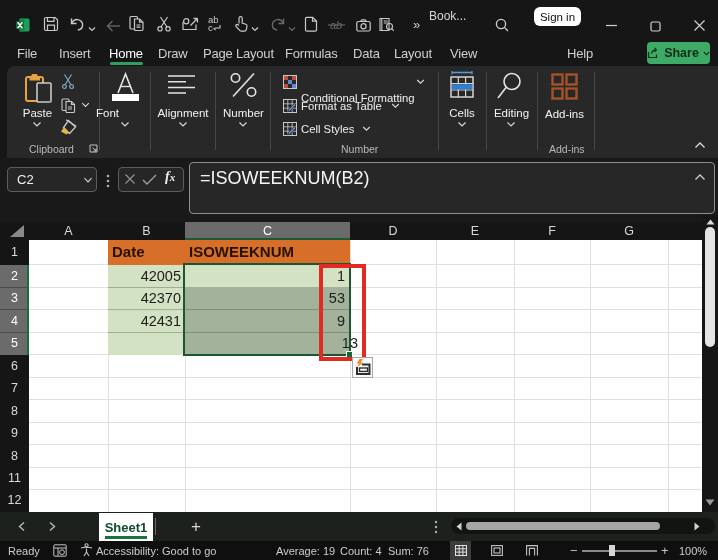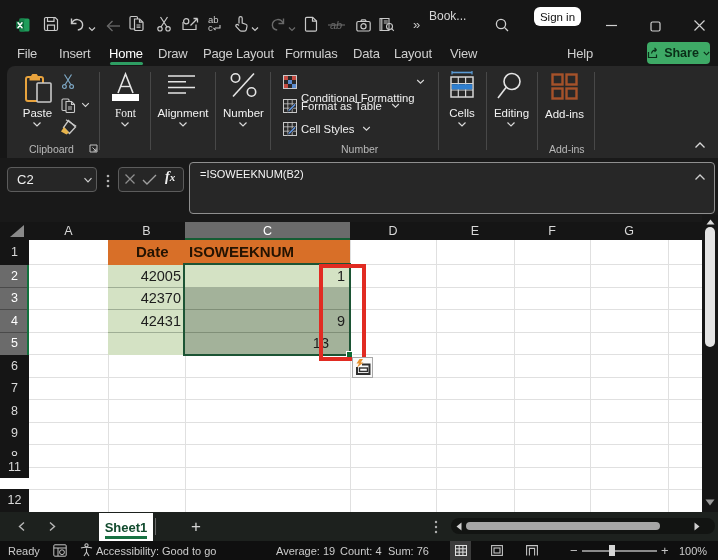--- a/index.html
+++ b/index.html
@@ -28,21 +28,21 @@
   .rsep { position:absolute; top:72px; width:1px; height:78px; background:#484848; }
   .rbiglabel { position:absolute; color:#f2f2f2; font-size:11.5px; text-align:center; }
   .rchev { position:absolute; color:#d9d9d9; }
   .rgrouplabel { position:absolute; color:#b8b8b8; font-size:10.5px; }
   .styrow { position:absolute; color:#f0f0f0; font-size:11.3px; display:flex; align-items:center; }
 
   
   #fbar { position:absolute; left:0; top:158px; width:718px; height:64px; background:#191919; }
   #namebox { position:absolute; left:7px; top:9px; width:90px; height:25px; background:#262626; border:1px solid #5c5c5c; border-radius:4px; color:#efefef; font-size:13px; line-height:23px; padding-left:9px; }
   #fxbox { position:absolute; left:118px; top:9px; width:66px; height:25px; background:#262626; border:1px solid #5c5c5c; border-radius:4px; }
-  #formulabox { position:absolute; left:189px; top:4px; width:526px; height:52px; background:#272727; border:1px solid #8f8f8f; border-radius:4px; color:#f5f5f5; font-size:11px; padding:5px 0 0 10px; }
+  #formulabox { position:absolute; left:189px; top:4px; width:526px; height:52px; background:#272727; border:1px solid #8f8f8f; border-radius:4px; color:#f5f5f5; font-size:18px; padding:5px 0 0 10px; }
 
   
   #grid { position:absolute; left:0; top:222px; width:702px; height:290px; background:#ffffff; }
   .colhead { position:absolute; top:1px; height:18px; background:#151515; color:#d8d8d8; font-size:12.5px; text-align:center; line-height:18px; }
   .rowhead { position:absolute; left:0; width:29px; background:#151515; color:#dadada; font-size:12.5px; text-align:center; }
   .selhead { background:#6b6b6b !important; color:#ffffff !important; }
   .cell { position:absolute; font-size:14.5px; color:#1d1d1d; }
   .gridv { position:absolute; top:19px; width:1px; background:#e0e0e0; }
   .gridh { position:absolute; left:29px; height:1px; background:#e0e0e0; }
 
@@ -285,21 +285,21 @@
   </div>
   <div class="rsep" style="left:99px;"></div>
 
   <div class="abs" style="left:110px;top:72px;">
     <svg width="31" height="30" viewBox="0 0 31 30" fill="none">
       <path d="M8 21 L15.5 2 L23 21" stroke="#e4e4e4" stroke-width="1.6"></path>
       <path d="M11 14.5 h9" stroke="#e4e4e4" stroke-width="1.4"></path>
       <rect x="2" y="22" width="27" height="7" fill="#ffffff"></rect>
     </svg>
   </div>
-  <div class="rbiglabel" style="left:98px;top:107px;width:55px;font-family:Liberation Serif, serif;">Font</div>
+  <div class="rbiglabel" style="left:80px;top:107px;width:55px;">Font</div>
   <div class="rchev" style="left:120px;top:121px;">
     <svg width="10" height="7" viewBox="0 0 10 7" fill="none" stroke="#d9d9d9" stroke-width="1.2">
         <path d="M1.5 1.5 L5 5 L8.5 1.5"></path>
       </svg>
   </div>
   <div class="rsep" style="left:150px;"></div>
 
   <div class="abs" style="left:168px;top:75px;">
     <svg width="28" height="20" viewBox="0 0 28 20" stroke="#e4e4e4" stroke-width="1.5">
       <path d="M0 1 h27 M0 6.7 h18 M0 12.4 h27 M0 18.1 h18"></path>
@@ -477,21 +477,21 @@
   <div class="rowhead" style="top:240px;height:25px;line-height:25px;">1</div>
   <div class="rowhead selhead" style="top:265px;height:22px;line-height:22px;">2</div>
   <div class="rowhead selhead" style="top:287px;height:23px;line-height:23px;">3</div>
   <div class="rowhead selhead" style="top:310px;height:22px;line-height:22px;">4</div>
   <div class="rowhead selhead" style="top:332px;height:23px;line-height:23px;">5</div>
   <div class="rowhead" style="top:355px;height:22px;line-height:22px;">6</div>
   <div class="rowhead" style="top:377px;height:23px;line-height:23px;">7</div>
   <div class="rowhead" style="top:400px;height:22px;line-height:22px;">8</div>
   <div class="rowhead" style="top:422px;height:23px;line-height:23px;">9</div>
   <div class="rowhead" style="top:445px;height:22px;line-height:22px;">8</div>
-  <div class="rowhead" style="top:456px;height:22px;line-height:22px;">11</div>
+  <div class="rowhead" style="top:467px;height:22px;line-height:22px;">11</div>
   <div class="rowhead" style="top:489px;height:23px;line-height:23px;">12</div>
   <div class="abs" style="left:27px;top:265px;width:2px;height:90px;background:#12713d;"></div>
   <div class="abs" style="left:0;top:287px;width:27px;height:1px;background:#4a4a4a;"></div>
   <div class="abs" style="left:0;top:309px;width:27px;height:1px;background:#4a4a4a;"></div>
   <div class="abs" style="left:0;top:332px;width:27px;height:1px;background:#4a4a4a;"></div>
 
   <div class="gridv" style="left:108px;top:240px;height:272px;"></div>
   <div class="gridv" style="left:185px;top:240px;height:272px;"></div>
   <div class="gridv" style="left:350px;top:240px;height:272px;"></div>
   <div class="gridv" style="left:436px;top:240px;height:272px;"></div>
@@ -518,28 +518,29 @@
   <div class="abs" style="left:108px;top:287px;width:77px;height:1px;background:#9fae95;"></div>
   <div class="abs" style="left:108px;top:309px;width:77px;height:1px;background:#9fae95;"></div>
   <div class="abs" style="left:108px;top:332px;width:77px;height:1px;background:#9fae95;"></div>
   <div class="abs" style="left:185px;top:309px;width:165px;height:1px;background:#808f78;"></div>
   <div class="abs" style="left:185px;top:332px;width:165px;height:1px;background:#808f78;"></div>
   <div class="abs" style="left:184px;top:264px;width:1px;height:91px;background:#707f68;"></div>
 
   <div class="abs" style="left:183px;top:263px;width:168px;height:93px;border:2px solid #1c5434;"></div>
   <div class="abs" style="left:346px;top:351px;width:7px;height:7px;background:#0e6b35;border:1px solid #ffffff;"></div>
 
-  <div class="cell" style="left:112px;top:240px;width:70px;height:24px;line-height:24px;font-size:15px;font-weight:bold;color:#241302;margin-left:24px;">Date</div>
+  <div class="cell" style="left:112px;top:240px;width:70px;height:24px;line-height:24px;font-size:15px;font-weight:bold;color:#241302;">Date</div>
   <div class="cell" style="left:189px;top:240px;width:160px;height:24px;line-height:24px;font-size:15px;font-weight:bold;color:#241302;">ISOWEEKNUM</div>
   <div class="cell" style="left:110px;top:265px;width:71px;height:22px;line-height:22px;text-align:right;">42005</div>
   <div class="cell" style="left:110px;top:287px;width:71px;height:23px;line-height:23px;text-align:right;">42370</div>
   <div class="cell" style="left:110px;top:310px;width:71px;height:22px;line-height:22px;text-align:right;">42431</div>
   <div class="cell" style="left:200px;top:265px;width:145px;height:22px;line-height:22px;text-align:right;">1</div>
+  <div class="cell" style="left:200px;top:287px;width:145px;height:23px;line-height:23px;text-align:right;">53</div>
   <div class="cell" style="left:200px;top:310px;width:145px;height:22px;line-height:22px;text-align:right;">9</div>
-  <div class="cell" style="left:184px;top:332px;width:145px;height:23px;line-height:23px;text-align:right;">13</div>
+  <div class="cell" style="left:213px;top:332px;width:145px;height:23px;line-height:23px;text-align:right;">13</div>
 
   <div class="abs" style="left:319px;top:264px;width:47px;height:97px;border:4px solid #e12b22;"></div>
 
   <div class="abs" style="left:352px;top:357px;width:21px;height:21px;background:#fafafa;border:1px solid #a8a8a8;">
     <svg width="19" height="19" viewBox="0 0 19 19">
       <path d="M4 9 V16 H16.5 V6.5 H9" fill="none" stroke="#2e2e2e" stroke-width="2"></path>
       <rect x="6.5" y="10" width="8" height="3.4" fill="#ffffff" stroke="#2e2e2e" stroke-width="1.4"></rect>
       <path d="M6.5 1 L10 1 L7.8 4.5 L10.5 4.5 L4 9.5 L6 5.5 L3.5 5.5 Z" fill="#e8922e"></path>
     </svg>
   </div>

